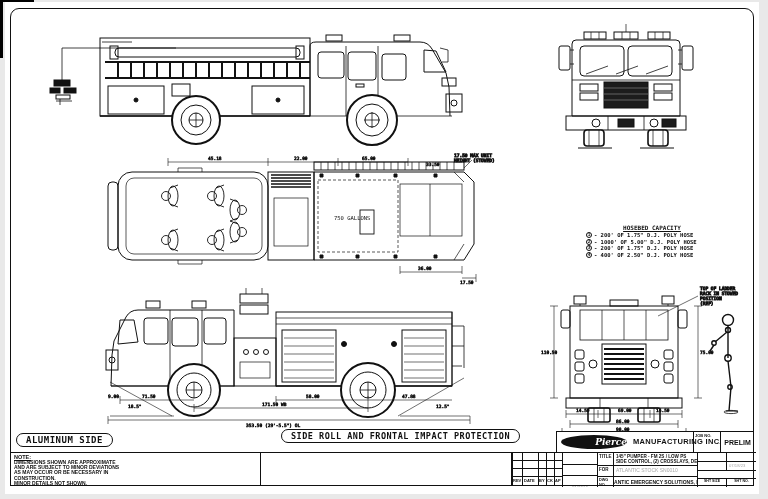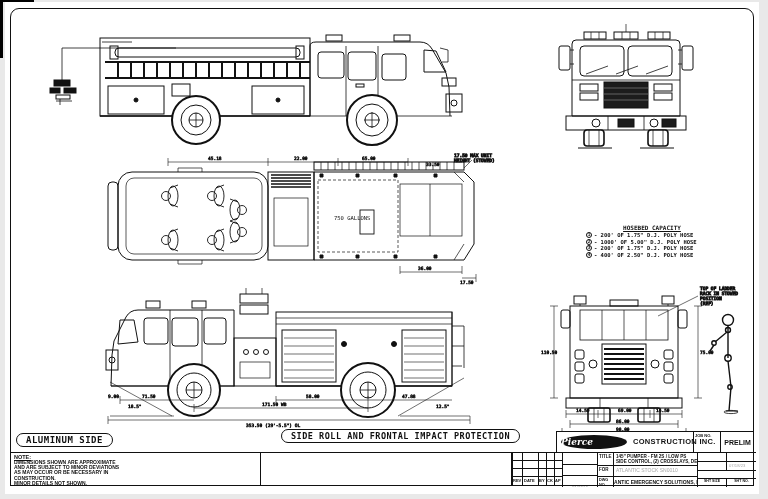--- a/index.html
+++ b/index.html
@@ -23,21 +23,21 @@
   .note-box { position:absolute; left:0; top:0; width:250px; height:32px; border-right:1px solid #111; padding:1px 3px; }
   .note-title { font-size:5.5px; font-weight:700; text-decoration:underline; line-height:6px; }
   .note-line { font-size:5px; line-height:5.2px; font-weight:600; white-space:nowrap; }
   
   .tb { position:absolute; background:#fff; border:1px solid #111; }
   .cell { position:absolute; border-left:1px solid #111; border-top:1px solid #111; overflow:hidden; }
   .lab { font-size:4.5px; line-height:5px; font-weight:600; padding:0.5px 1px; }
   .gray { color:#a8a8a8; }
   #logo-oval { position:absolute; left:4px; top:3px; width:66px; height:14px; background:#111; border-radius:50%;
                color:#fff; font-family:"DejaVu Serif",serif; font-style:italic; font-weight:700; font-size:9px;
-               display:flex; align-items:center; justify-content:flex-start; }
+               display:flex; align-items:center; justify-content:flex-end; }
   #mfg-text { position:absolute; left:76px; top:5px; font-size:7.5px; font-weight:800; letter-spacing:0.3px; }
 </style>
 </head>
 <body>
 
 <div id="sheet"></div>
 <div id="edge-l"></div>
 <div id="edge-t"></div>
 <div id="frame"></div>
 
@@ -381,21 +381,21 @@
     <div class="note-line">AS MAY OCCUR OR BE NECESSARY IN</div>
     <div class="note-line">CONSTRUCTION.</div>
     <div class="note-line">MINOR DETAILS NOT SHOWN.</div>
   </div>
 </div>
 
 <div class="tb" style="left:556px;top:431px;width:198px;height:22px">
   <div id="logo-oval">
       <span>Pierce</span>
     </div>
-  <div id="mfg-text">CONSTRUCTION INC.</div>
+  <div id="mfg-text">MANUFACTURING INC.</div>
   <div class="cell" style="left:136px;top:-1px;width:27px;height:22px">
     <div class="lab" style="font-size:4px">JOB NO.</div>
   </div>
   <div class="cell" style="left:163px;top:-1px;width:34px;height:22px;display:flex;align-items:center;justify-content:center">
     <span style="font-size:7px;font-weight:800">PRELIM</span>
   </div>
 </div>
 
 <div class="tb" style="left:512px;top:452px;width:242px;height:34px">
 

